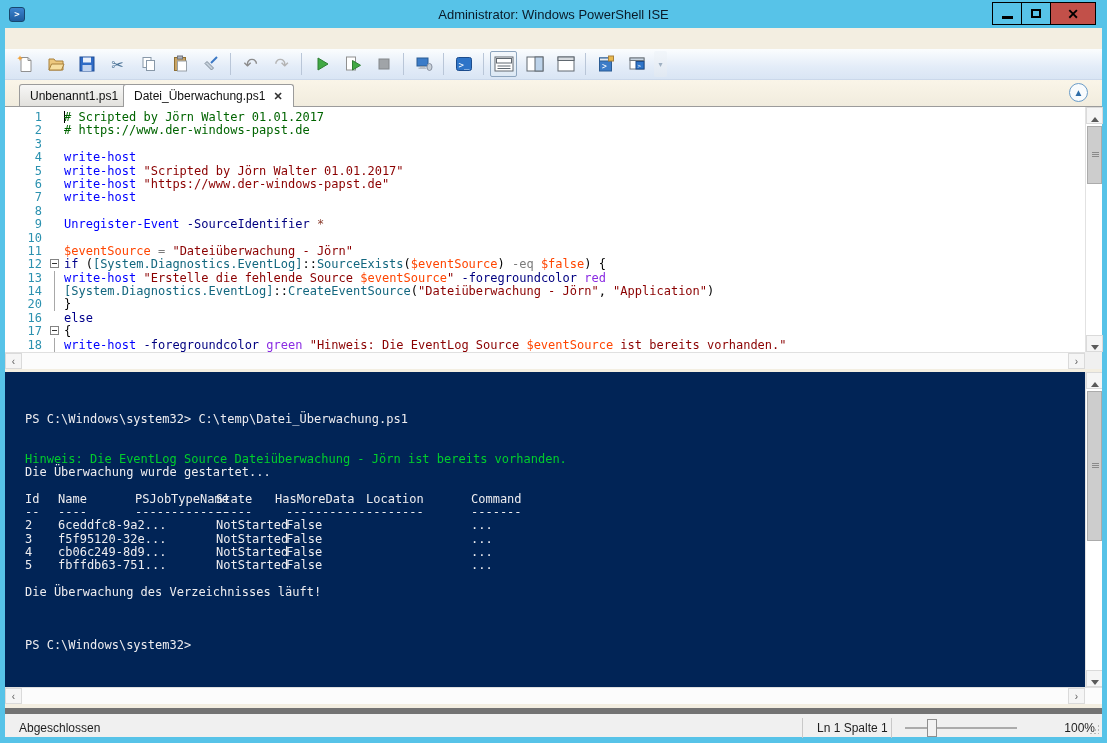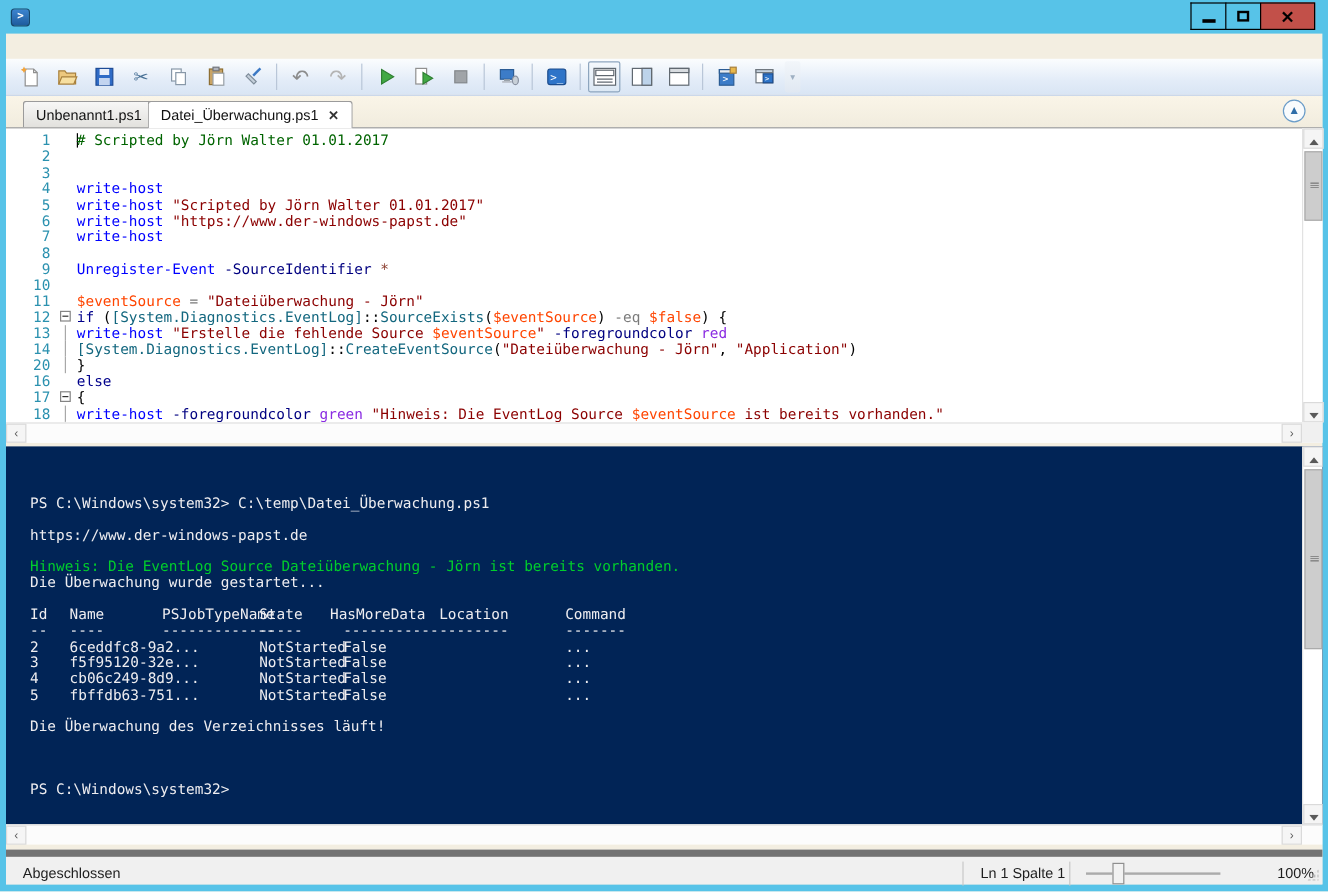--- a/index.html
+++ b/index.html
@@ -89,20 +89,21 @@
   .resize-grip { position:absolute; right:3px; bottom:3px; width:10px; height:10px;
     background:radial-gradient(circle at 2px 2px,#B6B6B6 1px,transparent 1.5px) 0 0/4px 4px; clip-path:polygon(100% 0,100% 100%,0 100%); }
 </style>
 </head>
 <body>
 
 <div class="window">
 
   <div class="titlebar">
     <div class="app-icon">&gt;</div>
+    <div class="title">Administrator: Windows PowerShell ISE</div>
     <div class="caption">
       <div class="cap-btn">
           <span class="glyph-min"></span>
         </div>
       <div class="cap-btn">
           <span class="glyph-max"></span>
         </div>
       <div class="cap-btn close">
           <span class="glyph-close">✕</span>
         </div>
@@ -243,21 +244,21 @@
       <div class="tab active">
         <span>Datei_Überwachung.ps1</span>
         <span class="tab-close">✕</span>
       </div>
       <div class="collapse-btn">▲</div>
     </div>
 
     <div class="editor">
       <div class="ed-code" id="editor-lines">
           <div class="ed-line"><span class="ed-ln">1</span><span class="ed-gutter"></span><span><span class="caret"></span><span class="tk-comment"># Scripted by Jörn Walter 01.01.2017</span></span></div>
-          <div class="ed-line"><span class="ed-ln">2</span><span class="ed-gutter"></span></div>
+          <div class="ed-line"><span class="ed-ln">2</span><span class="ed-gutter"></span><span><span class="tk-comment"># https://www.der-windows-papst.de</span></span></div>
           <div class="ed-line"><span class="ed-ln">3</span><span class="ed-gutter"></span><span></span></div>
           <div class="ed-line"><span class="ed-ln">4</span><span class="ed-gutter"></span><span><span class="tk-cmdlet">write-host</span></span></div>
           <div class="ed-line"><span class="ed-ln">5</span><span class="ed-gutter"></span><span><span class="tk-cmdlet">write-host</span><span class="tk-plain"> </span><span class="tk-string">"Scripted by Jörn Walter 01.01.2017"</span></span></div>
           <div class="ed-line"><span class="ed-ln">6</span><span class="ed-gutter"></span><span><span class="tk-cmdlet">write-host</span><span class="tk-plain"> </span><span class="tk-string">"https://www.der-windows-papst.de"</span></span></div>
           <div class="ed-line"><span class="ed-ln">7</span><span class="ed-gutter"></span><span><span class="tk-cmdlet">write-host</span></span></div>
           <div class="ed-line"><span class="ed-ln">8</span><span class="ed-gutter"></span><span></span></div>
           <div class="ed-line"><span class="ed-ln">9</span><span class="ed-gutter"></span><span><span class="tk-cmdlet">Unregister-Event</span><span class="tk-plain"> </span><span class="tk-param">-SourceIdentifier</span><span class="tk-plain"> </span><span class="tk-star">*</span></span></div>
           <div class="ed-line"><span class="ed-ln">10</span><span class="ed-gutter"></span><span></span></div>
           <div class="ed-line"><span class="ed-ln">11</span><span class="ed-gutter"></span><span><span class="tk-variable">$eventSource</span><span class="tk-plain"> </span><span class="tk-operator">=</span><span class="tk-plain"> </span><span class="tk-string">"Dateiüberwachung - Jörn"</span></span></div>
           <div class="ed-line"><span class="ed-ln">12</span><span class="ed-gutter"><span class="fold-box"></span></span><span><span class="tk-keyword">if</span><span class="tk-plain"> (</span><span class="tk-type">[System.Diagnostics.EventLog]</span><span class="tk-plain">::</span><span class="tk-type">SourceExists</span><span class="tk-plain">(</span><span class="tk-variable">$eventSource</span><span class="tk-plain">) </span><span class="tk-operator">-eq</span><span class="tk-plain"> </span><span class="tk-variable">$false</span><span class="tk-plain">) {</span></span></div>
@@ -284,21 +285,20 @@
         <div class="hs-arrow hs-left">‹</div>
         <div class="hs-arrow hs-right">›</div>
       </div>
       <div class="corner"></div>
     </div>
 
     <div class="console">
       <div class="con-lines" id="console-lines">
           <div class="con-line">PS C:\Windows\system32&gt; C:\temp\Datei_Überwachung.ps1</div>
           <div class="con-line">&nbsp;</div>
-          <div class="con-line">https://www.der-windows-papst.de</div>
           <div class="con-line">&nbsp;</div>
           <div class="con-line con-green">Hinweis: Die EventLog Source Dateiüberwachung - Jörn ist bereits vorhanden.</div>
           <div class="con-line">Die Überwachung wurde gestartet...</div>
           <div class="con-line">&nbsp;</div>
           <div class="con-line con-table"><span style="left: 0px;">Id</span><span style="left: 33px;">Name</span><span style="left: 110px;">PSJobTypeName</span><span style="left: 191px;">State</span><span style="left: 250px;">HasMoreData</span><span style="left: 341px;">Location</span><span style="left: 446px;">Command</span></div>
           <div class="con-line con-table"><span style="left: 0px;">--</span><span style="left: 33px;">----</span><span style="left: 110px;">-------------</span><span style="left: 191px;">-----</span><span style="left: 261px;">-----------</span><span style="left: 341px;">--------</span><span style="left: 446px;">-------</span></div>
           <div class="con-line con-table"><span style="left: 0px;">2</span><span style="left: 33px;">6ceddfc8-9a2...</span><span style="left: 191px;">NotStarted</span><span style="left: 261px;">False</span><span style="left: 446px;">...</span></div>
           <div class="con-line con-table"><span style="left: 0px;">3</span><span style="left: 33px;">f5f95120-32e...</span><span style="left: 191px;">NotStarted</span><span style="left: 261px;">False</span><span style="left: 446px;">...</span></div>
           <div class="con-line con-table"><span style="left: 0px;">4</span><span style="left: 33px;">cb06c249-8d9...</span><span style="left: 191px;">NotStarted</span><span style="left: 261px;">False</span><span style="left: 446px;">...</span></div>
           <div class="con-line con-table"><span style="left: 0px;">5</span><span style="left: 33px;">fbffdb63-751...</span><span style="left: 191px;">NotStarted</span><span style="left: 261px;">False</span><span style="left: 446px;">...</span></div>

